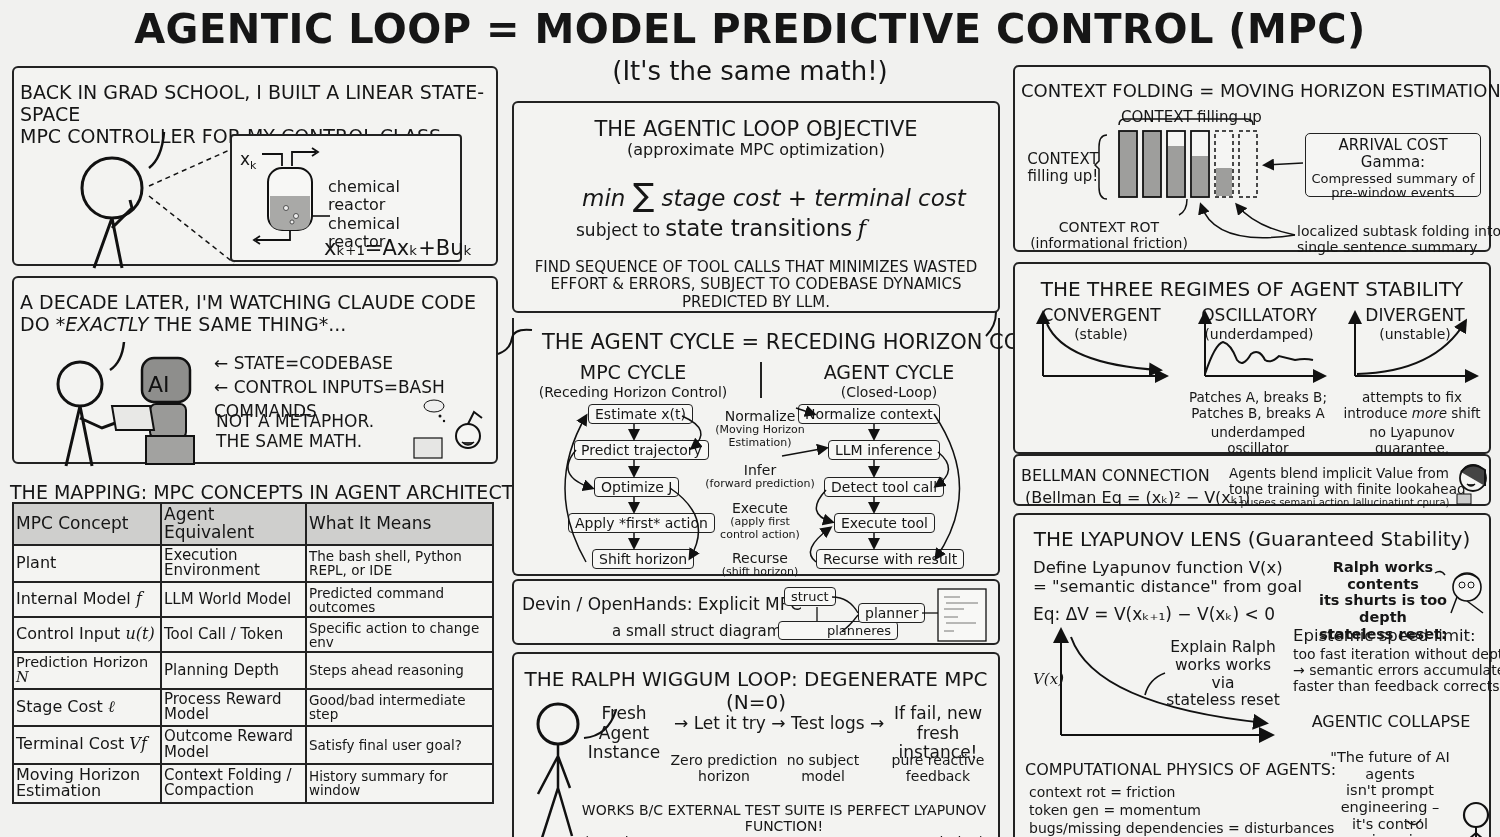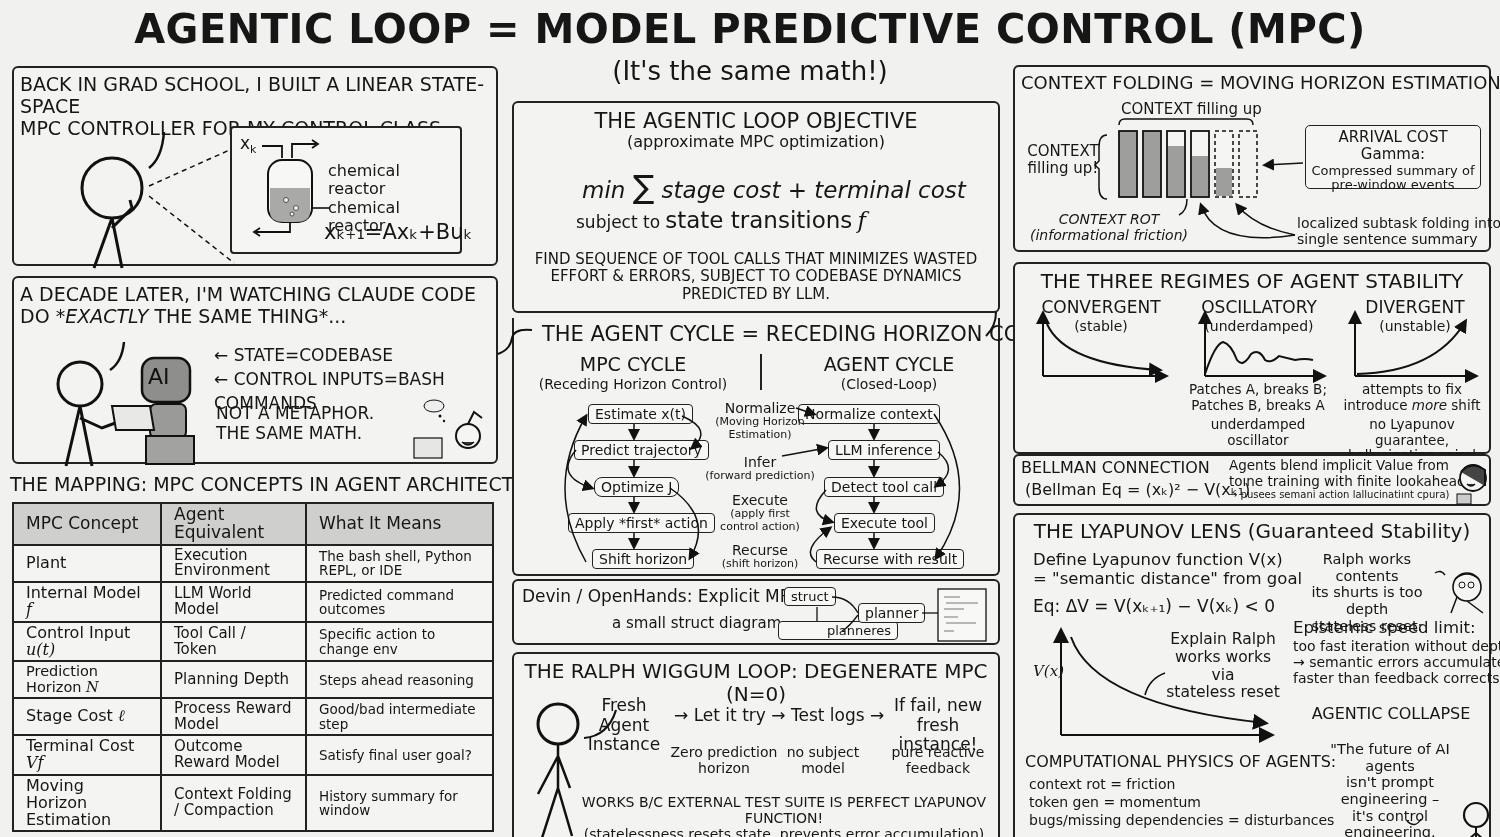--- a/index.html
+++ b/index.html
@@ -1,25 +1,25 @@
 <!DOCTYPE html>
 <html><head>
 <meta charset="utf-8">
 <style>
   * { box-sizing: border-box; margin: 0; padding: 0; }
   html, body { width: 1500px; height: 837px; overflow: hidden; }
   body { background: #f1f1ef; color: #161616; font-family: "Liberation Sans", "DejaVu Sans", sans-serif; position: relative; }
-  .abs { position: absolute; }
+  .abs { position: absolute; margin-top: 8px; }
   .panel { position: absolute; border: 2px solid #222; border-radius: 6px; background: #f3f3f1; }
   .title-main { position: absolute; left: 0; top: 6px; width: 1500px; text-align: center; font-size: 40px; font-weight: bold; letter-spacing: 0.5px; font-family: "DejaVu Sans", sans-serif; }
   .subtitle { position: absolute; left: 500px; top: 56px; width: 500px; text-align: center; font-size: 26px; font-family: "DejaVu Sans", sans-serif; }
   .txt { font-family: "DejaVu Sans", sans-serif; line-height: 1.15; }
   .box { position: absolute; border: 1.6px solid #222; border-radius: 4px; background: #f7f7f5; font-family: "DejaVu Sans", sans-serif; font-size: 14px; padding: 1px 6px; white-space: nowrap; }
   table.map { position: absolute; left: 12px; top: 502px; width: 482px; border-collapse: collapse; font-family: "DejaVu Sans", sans-serif; }
-  table.map td, table.map th { border: 2px solid #222; padding: 2px 12px; text-align: left; vertical-align: middle; font-weight: normal; line-height: 1.05; }
+  table.map td, table.map th { border: 2px solid #222; padding: 2px 2px; text-align: left; vertical-align: middle; font-weight: normal; line-height: 1.05; }
   table.map th { background: #cfcfcd; font-size: 17px; height: 30px; }
   table.map td { background: #f4f4f2; height: 35px; }
   table.map td.c1 { font-size: 16px; width: 148px; }
   table.map td.c2 { font-size: 15px; width: 145px; }
   table.map td.c3 { font-size: 13.5px; }
   svg { position: absolute; overflow: visible; }
   .center { text-align: center; }
   .it { font-style: italic; font-family: "DejaVu Serif", serif; }
 </style>
 </head>
@@ -173,21 +173,21 @@
     <div style="font-size:14px;">(Receding Horizon Control)</div>
   </div>
   <div class="abs" style="left:246px; top:36px; width:2px; height:36px; background:#222;"></div>
   <div class="abs txt center" style="left:270px; top:36px; width:210px;">
     <div style="font-size:19px;">AGENT CYCLE</div>
     <div style="font-size:14px;">(Closed-Loop)</div>
   </div>
 
   <div class="box" style="left:74px; top:86px;">Estimate x(t)</div>
   <div class="box" style="left:60px; top:122px;">Predict trajectory</div>
-  <div class="box" style="left:80px; top:159px;border-radius:8px;">Optimize J</div>
+  <div class="box" style="left:80px; top:159px;">Optimize J</div>
   <div class="box" style="left:54px; top:195px;">Apply *first* action</div>
   <div class="box" style="left:78px; top:231px;">Shift horizon</div>
 
   <div class="box" style="left:284px; top:86px;">Normalize context</div>
   <div class="box" style="left:314px; top:122px;">LLM inference</div>
   <div class="box" style="left:310px; top:159px;">Detect tool call</div>
   <div class="box" style="left:320px; top:195px;">Execute tool</div>
   <div class="box" style="left:302px; top:231px;">Recurse with result</div>
 
   <div class="abs txt center" style="left:196px; top:82px; width:100px;">
@@ -317,21 +317,21 @@
           <path d="M0 0 L8 4 L0 8 z" fill="#111"></path>
         </marker>
       </defs>
     <g stroke="#111" stroke-width="1.5" fill="none">
       <path d="M288 96 L250 98" marker-end="url(#ah2)"></path>
       <path d="M164 148 Q172 144 172 132"></path>
       <path d="M280 168 Q200 180 186 138" marker-end="url(#ah2)"></path>
       <path d="M280 168 Q240 160 222 138" marker-end="url(#ah2)"></path>
     </g>
   </svg>
-  <div class="abs txt center" style="left:14px; top:144px; width:160px; font-size:14px;font-style:italic;">
+  <div class="abs txt center" style="left:14px; top:144px; width:160px; font-size:14px;">
     <div>CONTEXT ROT</div>
     <div>(informational friction)</div>
   </div>
   <div class="abs txt" style="left:282px; top:148px; font-size:14px; white-space:nowrap;">
     <div>localized subtask folding into</div>
     <div>single sentence summary</div>
   </div>
 </div>
 
 <div class="panel" style="left:1013px; top:262px; width:478px; height:192px;">
@@ -420,21 +420,21 @@
       <path d="M420 58 Q426 54 430 60" stroke-width="1.4"></path>
       <path d="M392 306 Q400 314 406 304" stroke-width="1.4"></path>
     </g>
   </svg>
   <div class="abs txt it" style="left:18px; top:148px; font-size:15px;">V(x)</div>
   <div class="abs txt center" style="left:150px; top:116px; width:116px; font-size:15.5px;">
     <div>Explain Ralph</div>
     <div>works works via</div>
     <div>stateless reset</div>
   </div>
-  <div class="abs txt center" style="left:282px; top:36px; width:140px; font-size:14.5px;">
+  <div class="abs txt center" style="left:298px; top:36px; width:140px; font-size:14.5px;font-weight:bold;">
     <div>Ralph works contents</div>
     <div>its shurts is too depth</div>
     <div>stateless reset:</div>
   </div>
   <svg style="left:428px; top:54px;" width="46" height="46">
     <circle cx="24" cy="18" r="14" fill="#f5f5f3" stroke="#111" stroke-width="1.6"></circle>
     <circle cx="19" cy="16" r="3" fill="none" stroke="#111" stroke-width="1"></circle>
       <circle cx="28" cy="16" r="3" fill="none" stroke="#111" stroke-width="1"></circle>
     <path d="M12 10 Q24 0 36 10" stroke="#111" stroke-width="1.4" fill="none"></path>
     <path d="M8 44 L14 28 M24 32 L40 44" stroke="#111" stroke-width="1.5" fill="none"></path>

